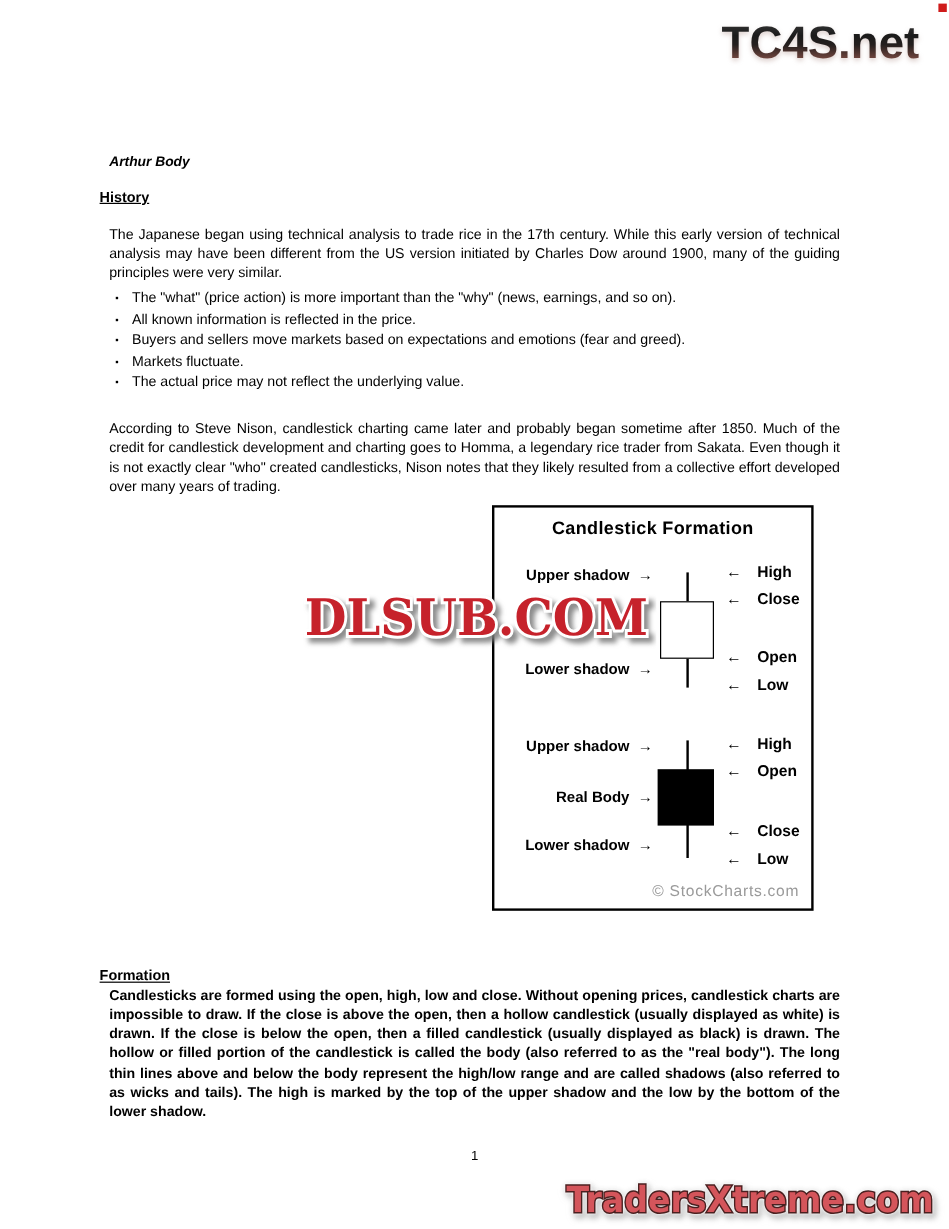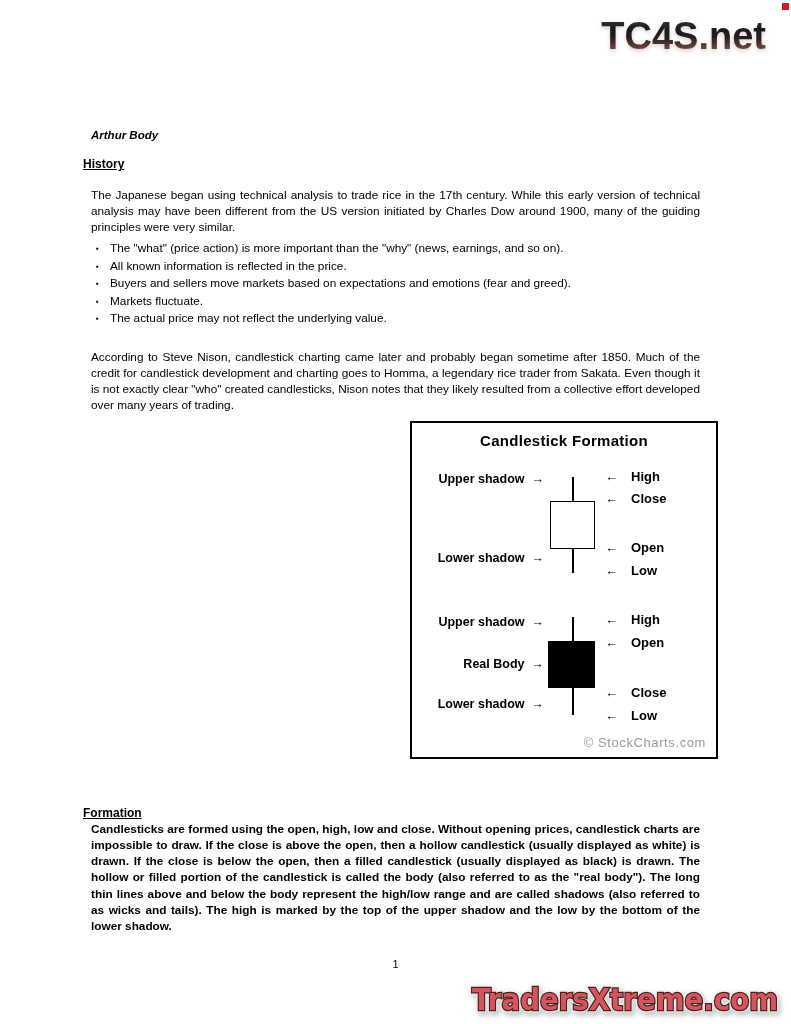--- a/index.html
+++ b/index.html
@@ -53,21 +53,21 @@
   #para-formation { top: 809px; font-weight: bold; }
 
   .bullets { position: absolute; left: 91px; top: 240px; width: 609px; font-size: 11.8px; }
   .bullet-row { display: flex; line-height: 17.5px; }
   .bullet-glyph { width: 19px; padding-left: 5px; font-size: 8px; flex: none; }
   .bullet-text { flex: 1; }
 
   
   .diagram {
     position: absolute; left: 410px; top: 421px;
-    width: 308px; height: 338px;
+    width: 268px; height: 338px;
     border: 2px solid #000; background: #fff;
   }
   .dg-title {
     text-align: center; margin-top: 9px;
     font-size: 15px; font-weight: bold; letter-spacing: 0.3px;
   }
   .dg-left {
     position: absolute; left: 16px; width: 116px;
     text-align: right; font-weight: bold; font-size: 12.5px;
     white-space: nowrap; line-height: 14px;
@@ -185,20 +185,25 @@
     <div class="dg-right" style="top:263px;">
       <span class="arr">←</span><span>Close</span>
     </div>
     <div class="dg-right" style="top:286px;">
       <span class="arr">←</span><span>Low</span>
     </div>
 
     <div class="dg-copyright">© StockCharts.com</div>
   </div>
 
+  <div class="watermark">
+    <svg width="300" height="62">
+      <text x="150" y="47" text-anchor="middle" font-family="DejaVu Serif, serif" font-weight="bold" font-size="42" fill="#c6222b" stroke="#ffffff" stroke-width="5" paint-order="stroke" textLength="286" lengthAdjust="spacingAndGlyphs" style="filter: drop-shadow(4px 4px 2px rgba(120,120,120,0.85));">DLSUB.COM</text>
+    </svg>
+  </div>
 
   <div id="formation-heading" class="sec-heading">Formation</div>
   <p id="para-formation" class="para">Candlesticks are formed using the open, high, low and close. Without opening prices, candlestick charts are impossible to draw. If the close is above the open, then a hollow candlestick (usually displayed as white) is drawn. If the close is below the open, then a filled candlestick (usually displayed as black) is drawn. The hollow or filled portion of the candlestick is called the body (also referred to as the "real body"). The long thin lines above and below the body represent the high/low range and are called shadows (also referred to as wicks and tails). The high is marked by the top of the upper shadow and the low by the bottom of the lower shadow.</p>
 
   <div class="page-number">1</div>
 
   <div class="brand-banner">
     <svg width="330" height="42">
       <text x="165" y="30" text-anchor="middle" font-family="DejaVu Sans, sans-serif" font-weight="bold" font-size="30" fill="#d4555b" stroke="#4a2020" stroke-width="2.5" paint-order="stroke" textLength="306" lengthAdjust="spacingAndGlyphs" style="filter: drop-shadow(0 0 1px #ffffff) drop-shadow(0 0 2px #e8e8e8) drop-shadow(2px 3px 2px rgba(150,150,150,0.6));">TradersXtreme.com</text>
     </svg>

